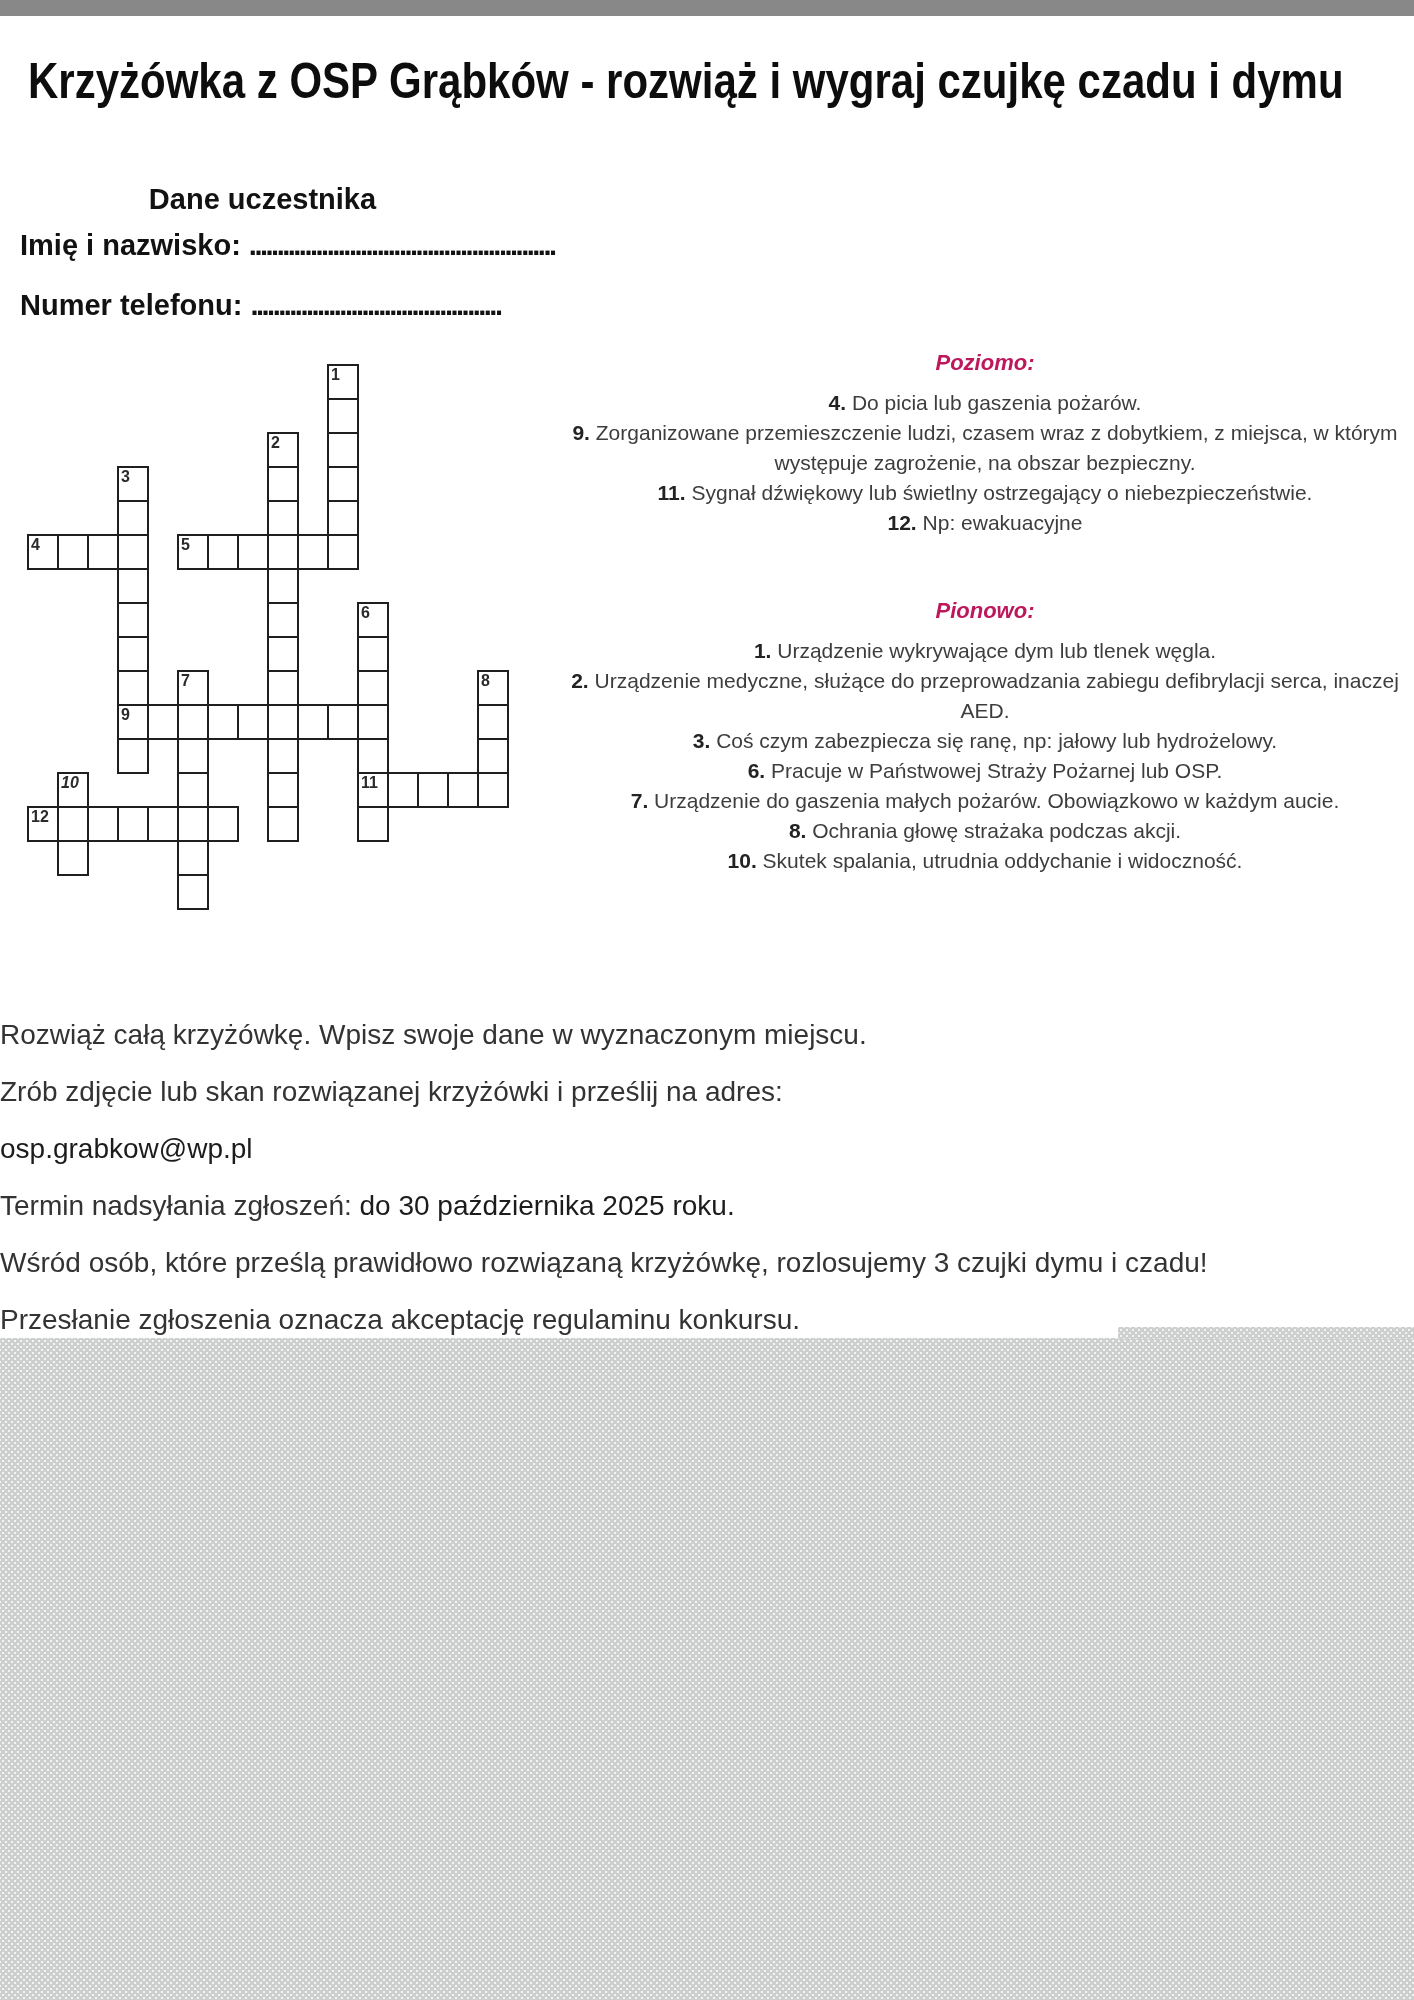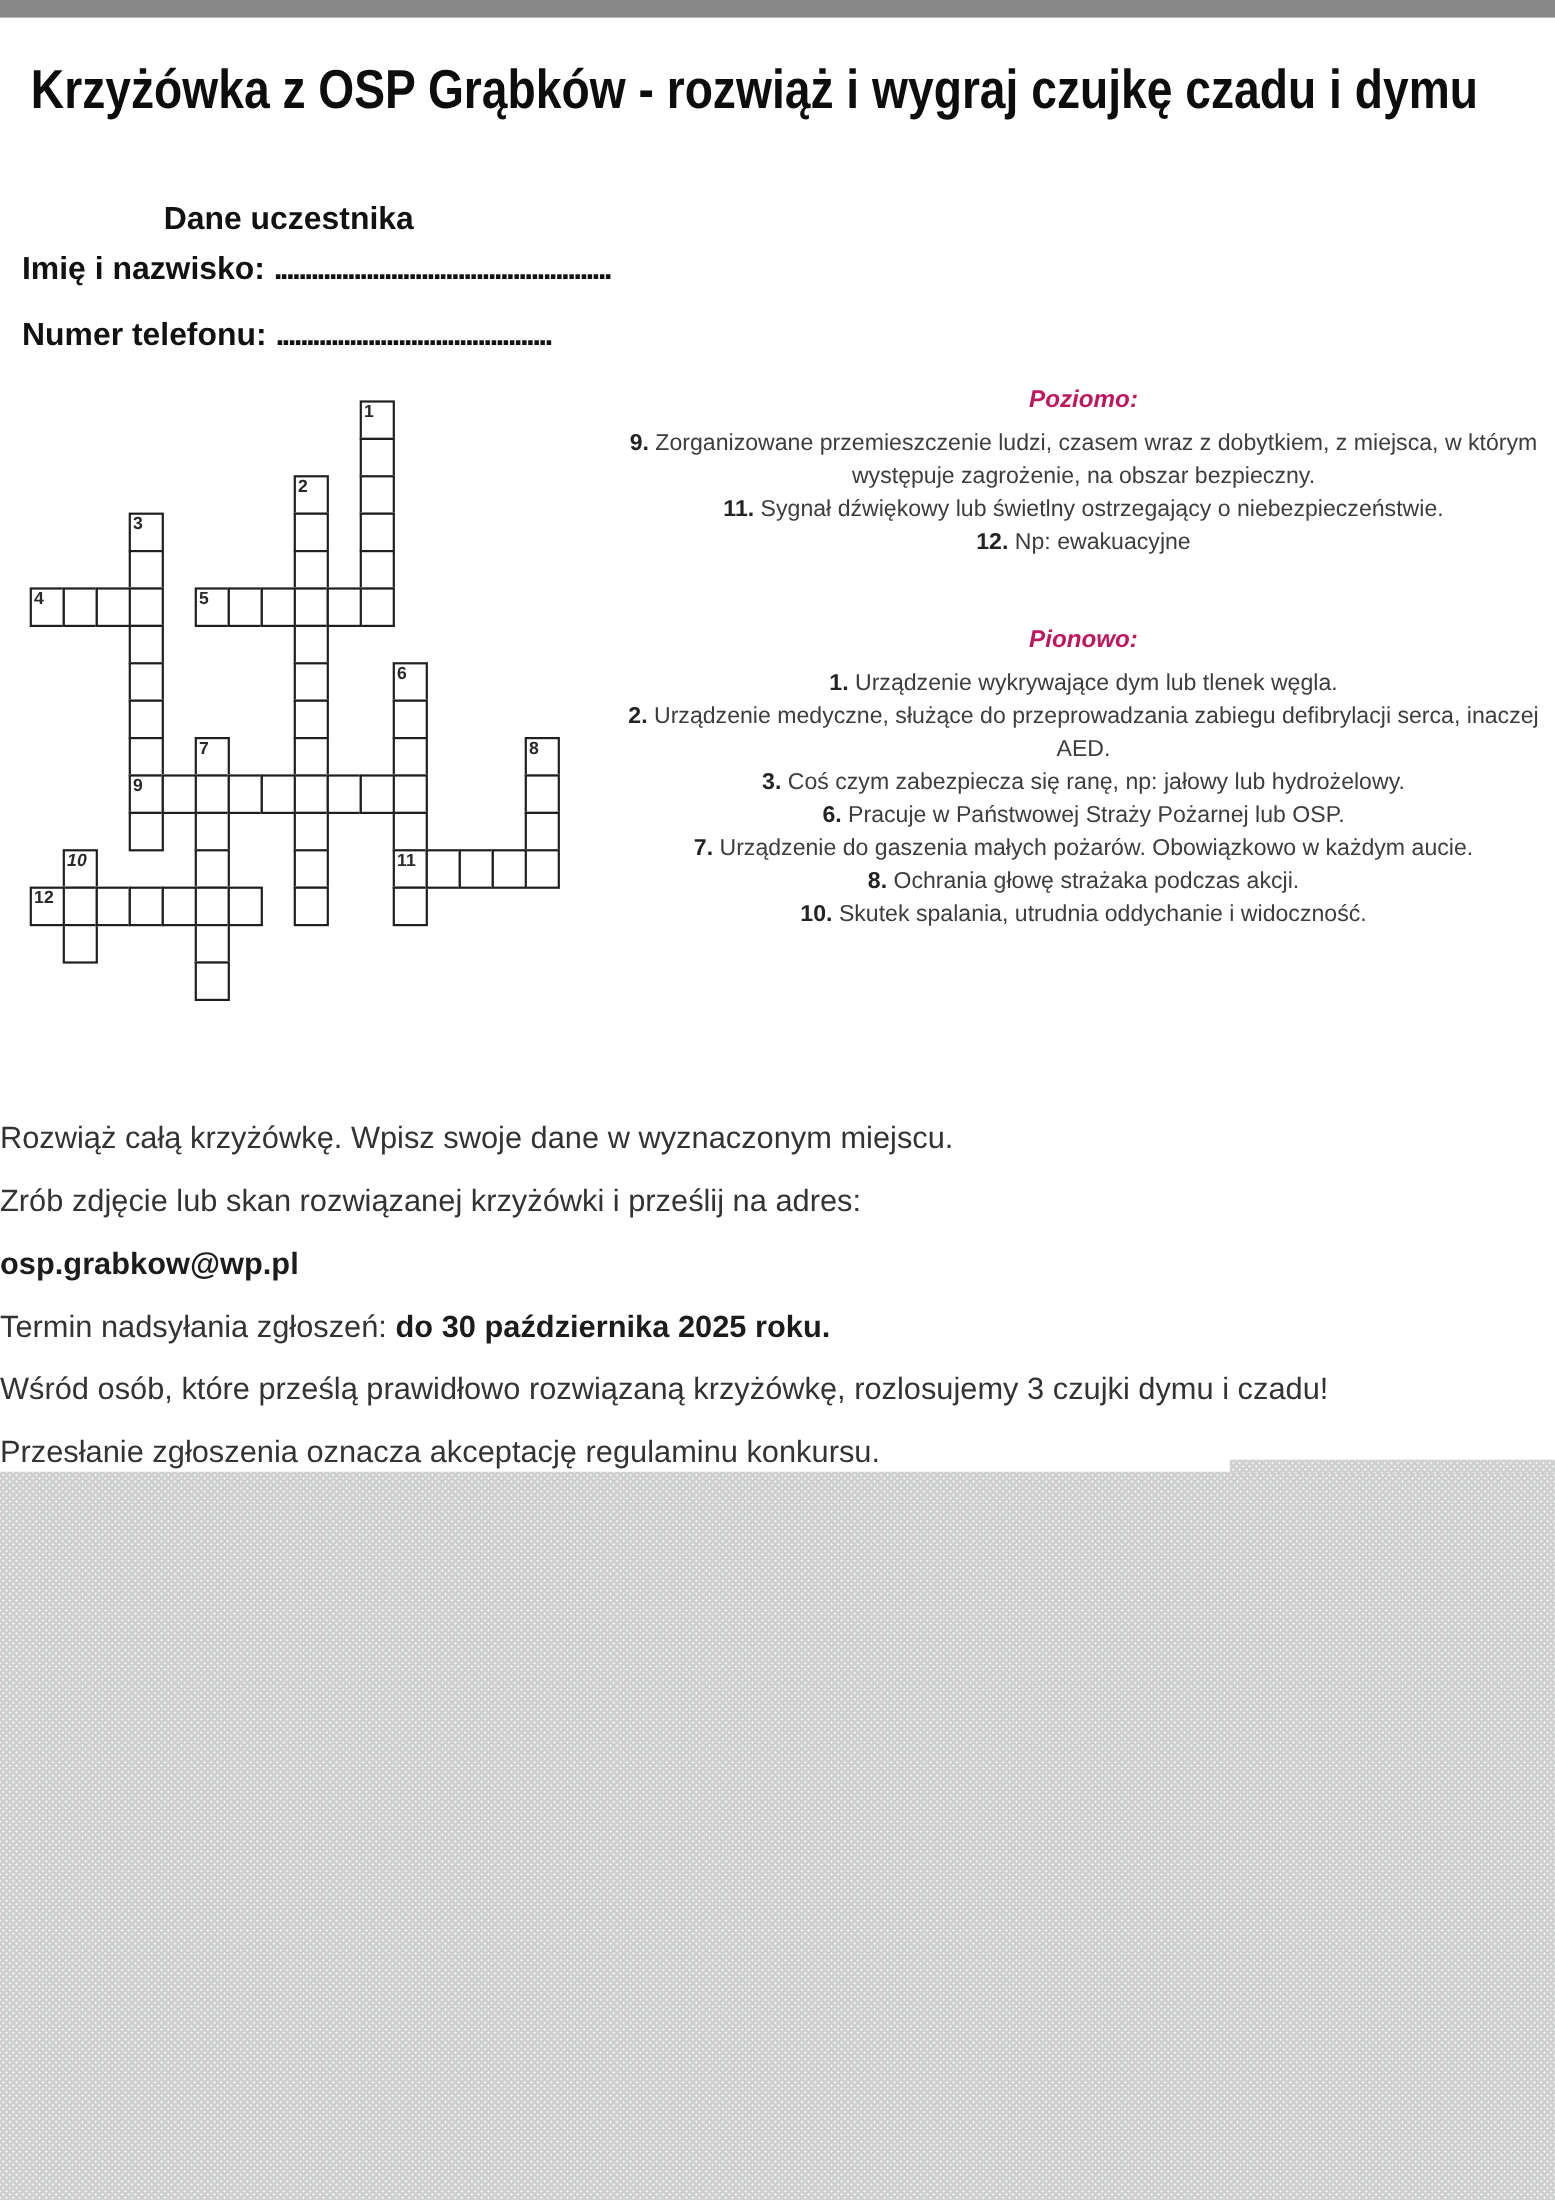--- a/index.html
+++ b/index.html
@@ -43,21 +43,21 @@
   .clues-heading{
     font-size:22px;line-height:26px;font-weight:bold;font-style:italic;color:#be185d;
     margin:0 0 12px 0;
   }
   .clues-heading.down{margin-top:60px;}
   .clue{font-size:21px;line-height:30px;color:#3d3d3d;}
   .clue b{color:#232323;}
   
   .footer{position:absolute;left:0;top:990px;width:1414px;}
   .footer-line{font-size:28px;line-height:57px;color:#333333;}
-  .footer-line .bold{font-weight:bold;color:#1c1c1c;}
+  .footer-line .bold{font-weight:normal;color:#1c1c1c;}
   
   .gray-band,.gray-notch{
     position:absolute;
     background-color:#cdcfce;
     background-image:
       radial-gradient(#f2f3f2 0.9px, rgba(0,0,0,0) 1px),
       radial-gradient(#f2f3f2 0.9px, rgba(0,0,0,0) 1px);
     background-size:6px 6px;
     background-position:0 0,3px 3px;
   }
@@ -174,20 +174,21 @@
       </div>
       <div class="cell" style="left: 60px; top: 442px;"></div>
       <div class="cell" style="left: 90px; top: 442px;"></div>
       <div class="cell" style="left: 120px; top: 442px;"></div>
       <div class="cell" style="left: 180px; top: 442px;"></div>
     </div>
 
   <div class="clues">
     <div class="clues-heading">Poziomo:</div>
     <div id="across-clues">
+        <div class="clue"><b>4.</b> Do picia lub gaszenia pożarów.</div>
         <div class="clue"><b>9.</b> Zorganizowane przemieszczenie ludzi, czasem wraz z dobytkiem, z miejsca, w którym występuje zagrożenie, na obszar bezpieczny.</div>
         <div class="clue"><b>11.</b> Sygnał dźwiękowy lub świetlny ostrzegający o niebezpieczeństwie.</div>
         <div class="clue"><b>12.</b> Np: ewakuacyjne</div>
       </div>
     <div class="clues-heading down">Pionowo:</div>
     <div id="down-clues">
         <div class="clue"><b>1.</b> Urządzenie wykrywające dym lub tlenek węgla.</div>
         <div class="clue"><b>2.</b> Urządzenie medyczne, służące do przeprowadzania zabiegu defibrylacji serca, inaczej AED.</div>
         <div class="clue"><b>3.</b> Coś czym zabezpiecza się ranę, np: jałowy lub hydrożelowy.</div>
         <div class="clue"><b>6.</b> Pracuje w Państwowej Straży Pożarnej lub OSP.</div>

